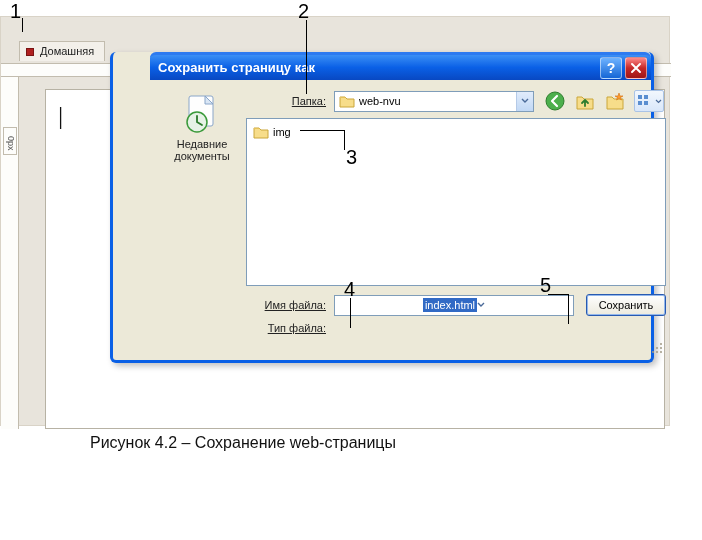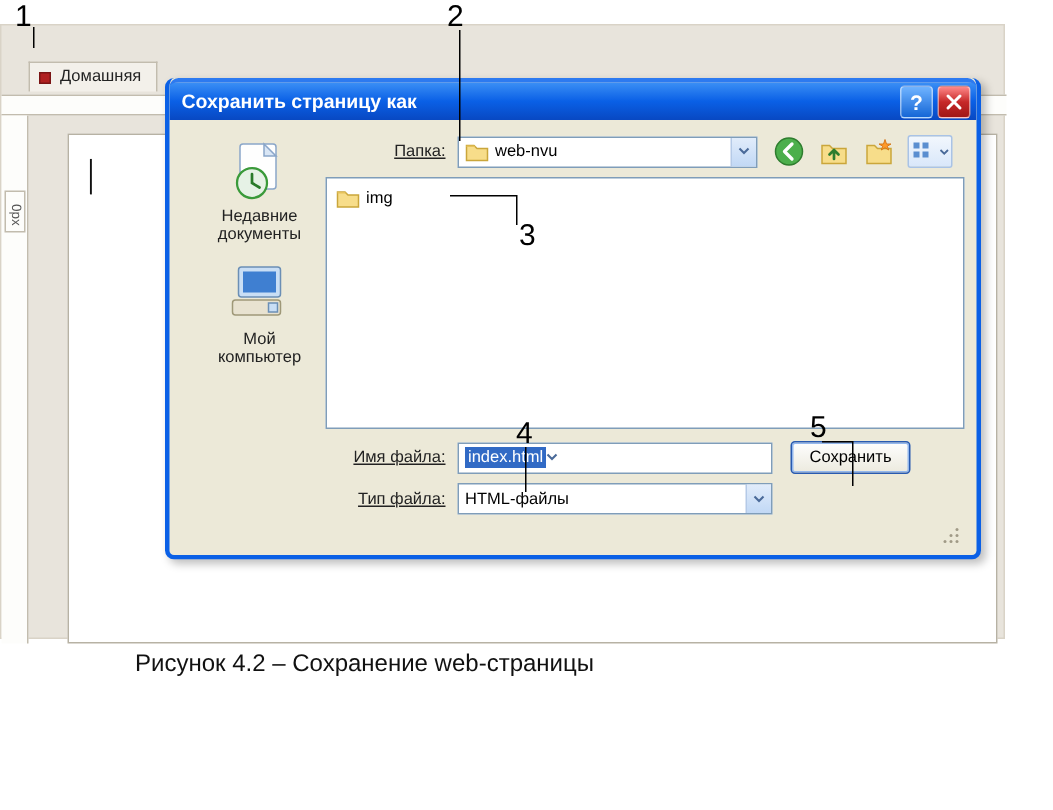--- a/index.html
+++ b/index.html
@@ -82,20 +82,21 @@
   
   .dialog {
     position: absolute;
     left: 110px; top: 52px;
     width: 544px;
     border: 3px solid #0a60e6;
     border-top: none;
     border-radius: 6px;
     box-shadow: 3px 3px 6px rgba(0,0,0,0.25);
     background: #ece9d8;
+    padding-left: 37px;
   }
   .titlebar {
     height: 28px;
     background: linear-gradient(to bottom, #3b8ff5 0%, #0a60e6 50%, #0848c2 100%);
     border-radius: 6px 6px 0 0;
     display: flex;
     align-items: center;
     padding: 0 4px 0 8px;
     border-top: 3px solid #2d7af0;
   }
@@ -193,21 +194,21 @@
     padding: 4px 6px;
     text-align: center;
   }
   .file-item {
     display: flex;
     align-items: center;
     padding: 2px 0;
     cursor: pointer;
   }
   .bottom-rows { margin-top: 8px; }
-  .textfield { width: 210px; }
+  .textfield { width: 240px; justify-content: center; }
   .filename-selected {
     background: #316ac5;
     color: #fff;
     padding: 1px 2px;
   }
   .btn {
     width: 80px;
     height: 22px;
     margin-left: 12px;
     background: linear-gradient(to bottom, #fefefe, #eceade);
@@ -291,30 +292,20 @@
     <div class="places">
       <div class="place">
         <svg width="46" height="42" viewBox="0 0 46 42">
           <rect x="10" y="4" width="24" height="30" rx="2" fill="#fefefe" stroke="#8aa6c9"></rect>
           <polygon points="26,4 34,12 26,12" fill="#d9e6f5" stroke="#8aa6c9"></polygon>
           <circle cx="18" cy="30" r="10" fill="#e6f2e6" stroke="#3a9a3a" stroke-width="1.5"></circle>
           <path d="M18 24 L18 30 L23 33" stroke="#2a7a2a" stroke-width="1.8" fill="none" stroke-linecap="round"></path>
         </svg>
         <div class="place-label" style="white-space:pre-line">Недавние
 документы</div>
-      </div>
-      <div class="place">
-        <svg width="48" height="44" viewBox="0 0 48 44">
-          <rect x="10" y="6" width="28" height="20" rx="2" fill="#c9def5" stroke="#6b8fb5"></rect>
-          <rect x="13" y="9" width="22" height="14" fill="#3f7fd1"></rect>
-          <rect x="6" y="28" width="32" height="10" rx="2" fill="#e8e2d0" stroke="#9f9878"></rect>
-          <rect x="30" y="30" width="6" height="6" fill="#c9def5" stroke="#6b8fb5"></rect>
-        </svg>
-        <div class="place-label" style="white-space:pre-line">Мой
-компьютер</div>
       </div>
     </div>
 
     <div class="main-col">
       <div class="row">
         <div class="lbl"><u>Папка:</u></div>
         <div class="combo">
           <svg class="folder-ico" width="16" height="14" viewBox="0 0 16 14">
             <path d="M1 3 L6 3 L8 5 L15 5 L15 13 L1 13 Z" fill="#f7dd8a" stroke="#caa63b"></path>
             <path d="M1 3 L6 3 L7 4 L1 4 Z" fill="#e6c25b"></path>
@@ -379,28 +370,20 @@
             <div class="dd">
               <svg width="8" height="6" viewBox="0 0 8 6">
                   <path d="M1 1 L4 4 L7 1" stroke="#4a6a99" stroke-width="1.4" fill="none"></path>
                 </svg>
             </div>
           </div>
           <button class="btn btn-default">Сохранить</button>
         </div>
         <div class="row">
           <div class="lbl"><u>Тип файла:</u></div>
-          <div class="combo combo-wide">
-            <span>HTML-файлы</span>
-            <div class="dd">
-              <svg width="8" height="6" viewBox="0 0 8 6">
-                  <path d="M1 1 L4 4 L7 1" stroke="#4a6a99" stroke-width="1.4" fill="none"></path>
-                </svg>
-            </div>
-          </div>
         </div>
       </div>
       <div class="grip">
         <svg width="14" height="14" viewBox="0 0 14 14">
           <circle cx="12" cy="4" r="1" fill="#a09a86"></circle>
           <circle cx="8" cy="8" r="1" fill="#a09a86"></circle>
             <circle cx="12" cy="8" r="1" fill="#a09a86"></circle>
           <circle cx="4" cy="12" r="1" fill="#a09a86"></circle>
             <circle cx="8" cy="12" r="1" fill="#a09a86"></circle>
             <circle cx="12" cy="12" r="1" fill="#a09a86"></circle>

